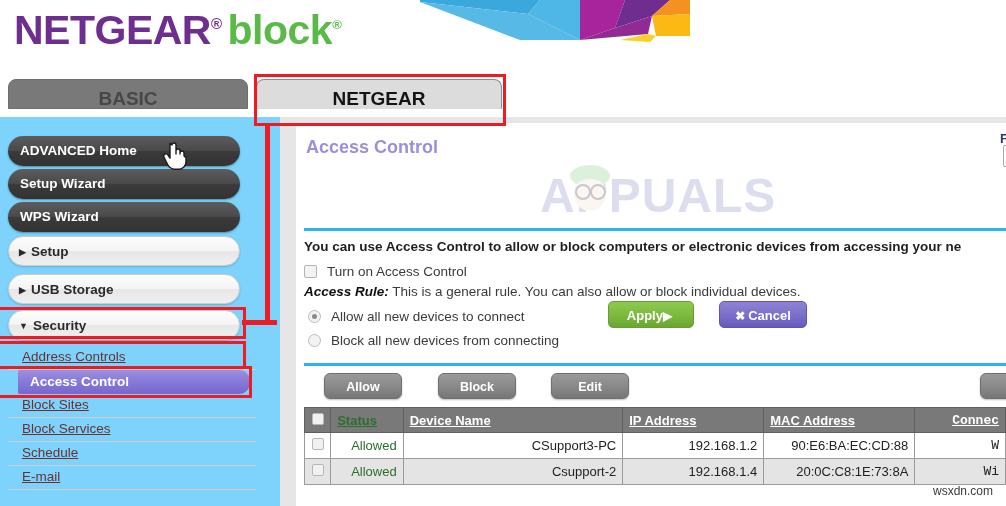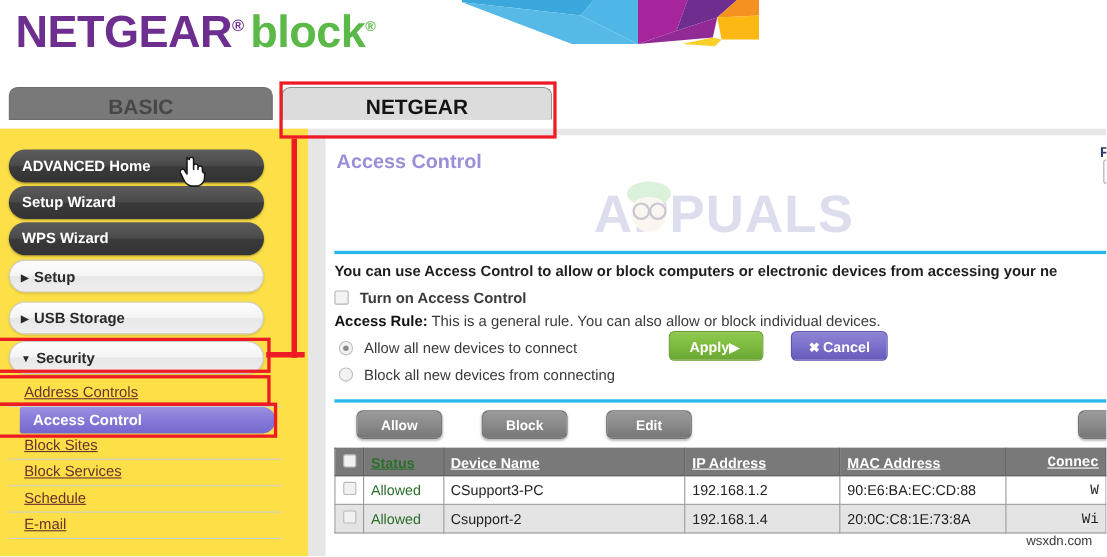--- a/index.html
+++ b/index.html
@@ -30,21 +30,21 @@
          font-size:19px; font-weight:bold; text-align:center; line-height:38px; }
   #tab-basic { left:8px; width:240px; background:#797979; color:#474747;
                border:1px solid #6e6e6e; }
   #tab-advanced { left:256px; width:246px; background:#dcdcdc; color:#141414;
                   border:1px solid #8e8e8e; border-bottom:1px solid #dcdcdc; }
 
   
   #body-area { position:absolute; left:0; top:117px; width:1006px; height:389px; background:#e6e6e6; }
 
   
-  #sidebar { position:absolute; left:0; top:117px; width:280px; height:389px; background:#fde047; }
+  #sidebar { position:absolute; left:0; top:117px; width:280px; height:389px; background:#7dd3fc; }
   .nav-dark { position:absolute; left:8px; width:232px; height:30px; border-radius:15px;
               background:linear-gradient(to bottom,#5c5c5c 0%,#4a4a4a 48%,#3a3a3a 52%,#333 100%);
               color:#fff; font-size:13.5px; font-weight:bold; line-height:30px; padding-left:12px;
               box-shadow:0 1px 2px rgba(0,0,0,.35); }
   .nav-light { position:absolute; left:8px; width:232px; height:30px; border-radius:15px;
                background:linear-gradient(to bottom,#fdfdfd 0%,#f4f4f4 48%,#e7e7e7 52%,#efefef 100%);
                color:#2a2a2a; font-size:13.5px; font-weight:bold; line-height:30px; padding-left:10px;
                border:1px solid #cdcdcd; box-shadow:0 1px 2px rgba(0,0,0,.18); }
   .tri { font-size:9px; margin-right:5px; position:relative; top:-1px; }
   .sublink { position:absolute; left:22px; width:232px; height:24px; font-size:13.5px;
@@ -75,26 +75,26 @@
   #rule-input { position:absolute; left:707px; top:22px; width:40px; height:22px;
                 border:1px solid #a9a9a9; background:#fff; border-radius:2px; }
   #firmware-label { position:absolute; left:704px; top:8px; font-size:13px; font-weight:bold; color:#2a3a6a; }
 
   .rule-divider { position:absolute; left:8px; width:702px; height:3px; background:#29b6e8; }
   #div-top { top:105px; }
   #div-bottom { top:240px; }
 
   #intro-text { position:absolute; left:8px; top:116px; font-size:13.5px; font-weight:bold;
                 color:#1f1f1f; white-space:nowrap; }
-  #chk-row { position:absolute; left:8px; top:139px; height:20px;font-weight:bold; }
+  #chk-row { position:absolute; left:8px; top:139px; height:20px; }
   .cbx { display:inline-block; width:13px; height:13px; border:1px solid #b4b4b4;
          background:#f3f3f3; border-radius:2px; vertical-align:-2px; }
   #chk-label { font-size:13.5px; color:#3a3a3a; margin-left:10px; }
   #rule-line { position:absolute; left:8px; top:161px; font-size:13.5px; color:#3a3a3a; white-space:nowrap; }
-  #rule-line b { color:#111; }
+  #rule-line b { color:#111;font-style:italic; }
   .radio-row { position:absolute; left:12px; font-size:13.5px; color:#3a3a3a; }
   #radio-allow { top:186px; }
   #radio-block { top:210px; }
   .rdo { display:inline-block; width:13px; height:13px; border-radius:50%;
          border:1px solid #bdbdbd; background:#f2f2f2; vertical-align:-2px; position:relative; }
   .rdo.on::after { content:""; position:absolute; left:3px; top:3px; width:5px; height:5px;
                    border-radius:50%; background:#8a8a8a; }
   .radio-row span.lbl { margin-left:10px; }
 
   
@@ -107,21 +107,21 @@
   #btn-edit  { left:255px; width:78px; }
   #btn-right { left:684px; width:78px; }
 
   
   #dev-table { position:absolute; left:8px; top:284px; width:702px; border-collapse:collapse;
                font-size:13px; }
   #dev-table th { background:#797979; color:#fff; height:25px; text-align:left;
                   padding:0 6px; font-weight:bold; border:1px solid #5f5f5f; }
   #dev-table th span.hdr { text-decoration:underline; }
   #dev-table td { height:26px; border:1px solid #9a9a9a; padding:0 6px; color:#222;
-                  text-align:left; }
+                  text-align:right; }
   #dev-table tr.r-odd td { background:#ffffff; }
   #dev-table tr.r-even td { background:#e4e4e4; }
   .col-chk { width:26px; text-align:center !important; }
   .col-status { width:72px; color:#2c6e2c !important; font-weight:normal;margin-top:34px; }
   .col-dev { width:218px; }
   .col-ip { width:140px; }
   .col-mac { width:150px; }
   .col-conn { width:90px; text-align:right !important;font-family:Liberation Mono, monospace; }
   .cellbox { display:inline-block; width:12px; height:12px; border:1px solid #b8b8b8;
              background:#f1f1f1; border-radius:2px; }

